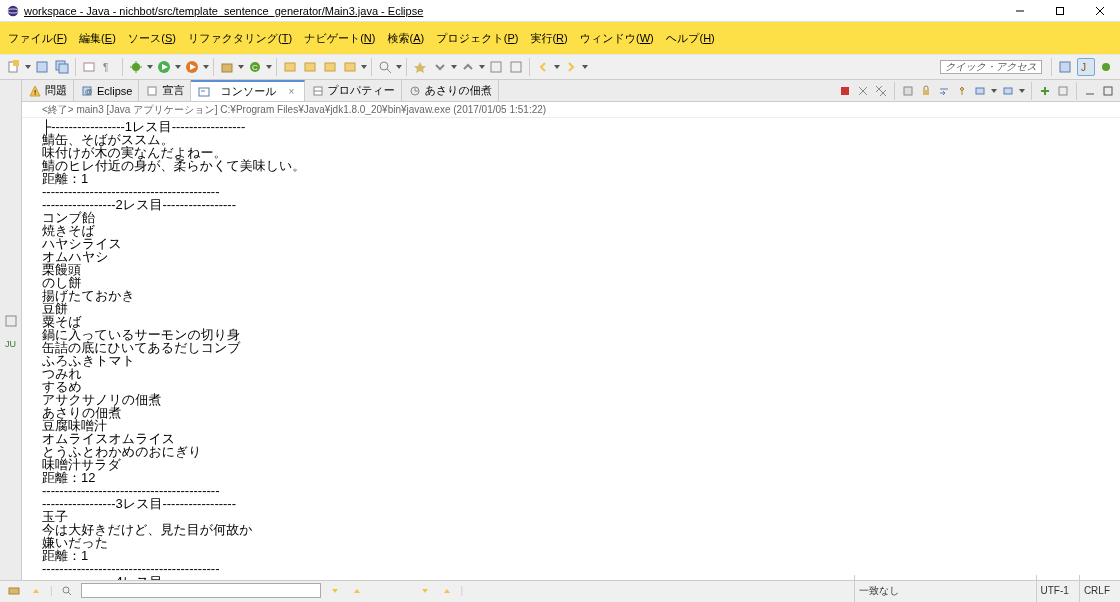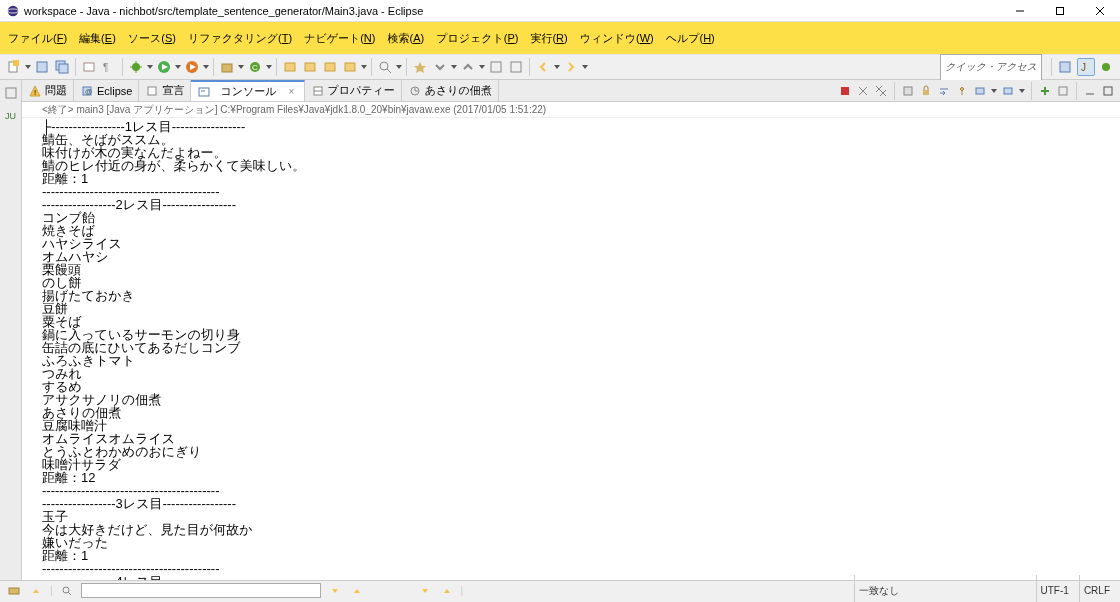--- a/index.html
+++ b/index.html
@@ -1,42 +1,42 @@
 <!DOCTYPE html>
 <html><head>
 <meta charset="utf-8">
 <style>
 * { margin:0; padding:0; box-sizing:border-box; font-family:"MS UI Gothic","Meiryo UI",sans-serif; }
 body { background:#f0f0f0; width:1120px; height:602px; overflow:hidden; font-size:11px; }
 
 
-.titlebar { height:22px; background:#fff; display:flex; align-items:center; padding:0 0 0 6px; border-bottom:1px solid #e0e0e0; }
+.titlebar { height:22px; background:#fff; display:flex; align-items:center; padding:0 0 0 6px; border-bottom:1px solid #e0e0e0;text-decoration:underline; }
 .titlebar .icon { width:14px; height:14px; margin-right:4px; display:inline-flex; }
 .titlebar .title { flex:1; font-size:11px; color:#000; }
 .winbtns { display:flex; }
 .winbtn { width:40px; height:22px; display:flex; align-items:center; justify-content:center; color:#000; }
 .winbtn svg { width:10px; height:10px; }
 
 
 .menubar { height:18px; background:#fde047; display:flex; align-items:center; padding:16px 2px; font-size:11px; }
 .menubar .menuitem { padding:1px 6px; cursor:default; }
 .menubar .mnemonic { text-decoration:underline; }
 
 
 .toolbar { height:26px; background:#f0f0f0; display:flex; align-items:center; padding:0 4px; border-top:1px solid #e5e5e5; border-bottom:1px solid #ccc; }
 .tb-btn { width:18px; height:18px; margin:0 1px; display:flex; align-items:center; justify-content:center; border-radius:2px; }
 .tb-sep { width:1px; height:18px; background:#ccc; margin:0 3px; }
 .tb-dd { width:8px; height:18px; display:flex; align-items:center; justify-content:center; }
 .tb-dd::after { content:""; border-left:3px solid transparent; border-right:3px solid transparent; border-top:4px solid #555; }
 .spacer { flex:1; }
-.quickaccess { height:27px; border:1px solid #aaa; background:#fff; padding:0 4px; display:flex; align-items:center; font-size:10px; color:#555; font-style:italic; margin-right:6px;justify-content:flex-end; }
+.quickaccess { height:14px; border:1px solid #aaa; background:#fff; padding:0 4px; display:flex; align-items:center; font-size:10px; color:#555; font-style:italic; margin-right:6px;justify-content:flex-end; }
 
 
 .workarea { display:flex; height:500px; }
-.leftgutter { width:22px; background:#ececec; border-right:1px solid #ccc; display:flex; flex-direction:column; align-items:center; padding-top:4px; gap:4px; }
+.leftgutter { width:22px; background:#ececec; border-right:1px solid #ccc; display:flex; flex-direction:column; align-items:center; padding-top:4px; gap:4px;justify-content:center; }
 .persp-btn { width:18px; height:18px; display:flex; align-items:center; justify-content:center; border-radius:2px; }
 .persp-btn.active { background:#d8e6f2; border:1px solid #7aa7d8; }
 
 
 .viewrow { height:22px; background:#ececec; display:flex; align-items:stretch; font-size:11px; border-bottom:1px solid #ccc; }
 .vtab { display:flex; align-items:center; padding:0 6px; border-right:1px solid #ccc; gap:3px; cursor:default; }
 .vtab.active { background:#fff; border-top:2px solid #5a8fd6;gap:9px; }
 .vtab .vicon { width:14px; height:14px; display:inline-flex; align-items:center; justify-content:center; }
 .vtab .close { width:12px; height:12px; display:flex; align-items:center; justify-content:center; color:#888; font-size:10px; }
 .viewrow .vtoolbar { margin-left:auto; display:flex; align-items:center; padding:0 4px; gap:2px; }

